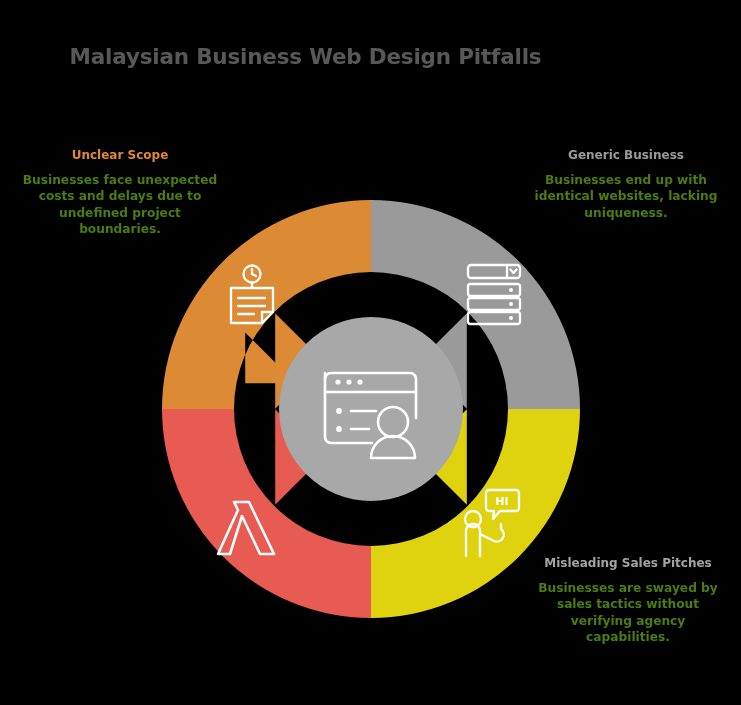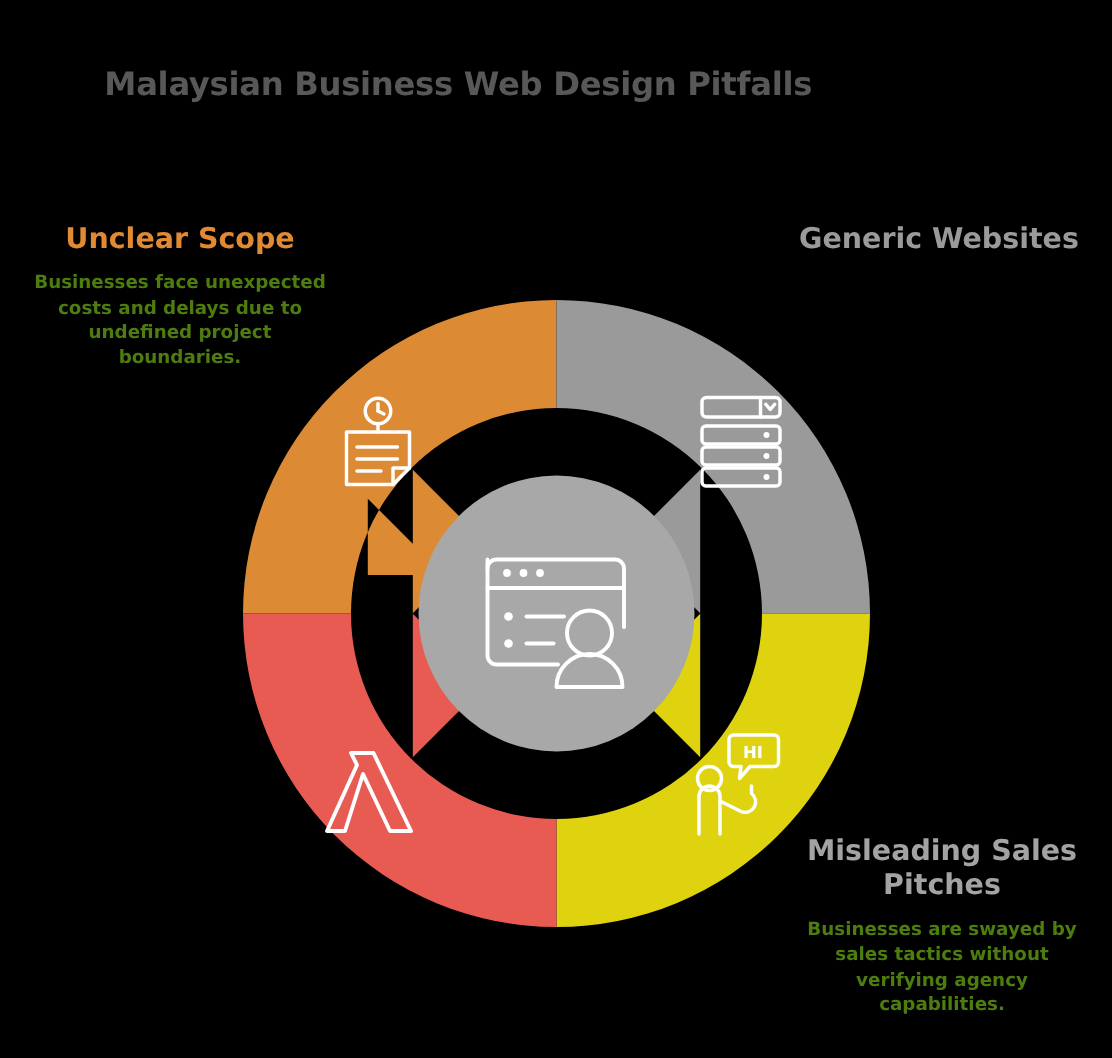--- a/index.html
+++ b/index.html
@@ -26,21 +26,21 @@
     font-weight: bold;
     color: #585858;
     letter-spacing: -0.2px;
   }
 
   .label-block {
     position: absolute;
     width: 196px;
   }
   .label-heading {
-    font-size: 19px;
+    font-size: 12px;
     font-weight: bold;
     line-height: 1.22;
     margin-bottom: 9px;
   }
   .label-body {
     font-size: 12.2px;
     font-weight: bold;
     line-height: 1.36;
     color: #4d7c0f;
   }
@@ -87,21 +87,22 @@
 <body>
 
 <div id="page-title">Malaysian Business Web Design Pitfalls</div>
 
 <div class="label-block" id="label-unclear-scope">
   <div class="label-heading" style="color:#E08A33">Unclear Scope</div>
   <div class="label-body">Businesses face unexpected costs and delays due to undefined project boundaries.</div>
 </div>
 
 <div class="label-block" id="label-generic-websites">
-  <div class="label-heading" style="color:#9A9A9A">Generic Websites</div>
+  <div class="label-heading" style="color:#9A9A9A">Generic Business</div>
+  <div class="label-body">Businesses end up with identical websites, lacking uniqueness.</div>
 </div>
 
 <div class="label-block" id="label-lack-strategy">
 </div>
 
 <div class="label-block" id="label-misleading-sales">
   <div class="label-heading" style="color:#a3a3a3">Misleading Sales Pitches</div>
   <div class="label-body">Businesses are swayed by sales tactics without verifying agency capabilities.</div>
 </div>
 

